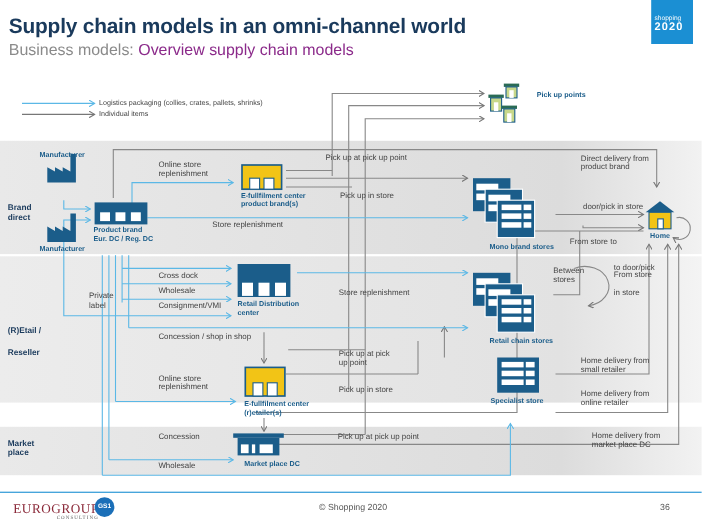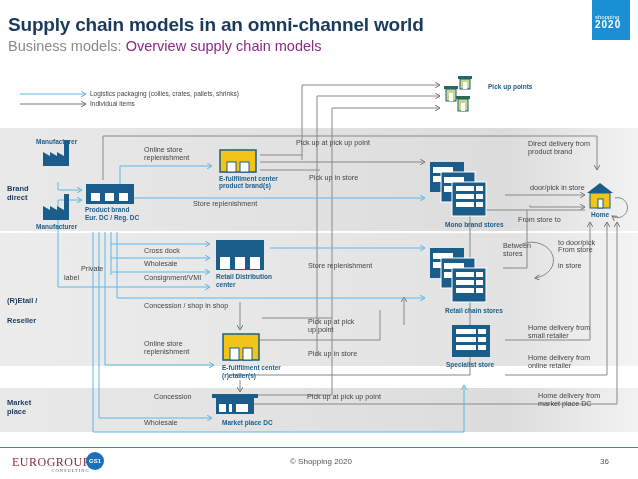--- a/index.html
+++ b/index.html
@@ -253,38 +253,38 @@
 <div class="abs lbl" style="left:173px;top:200px;">Store  replenishment</div>
 <div class="abs lbl" style="left:508px;top:140px;">Direct delivery from</div>
 <div class="abs lbl" style="left:508px;top:148px;">product brand</div>
 <div class="abs lbl" style="left:498px;top:176px;margin-top:40px;">From store to</div>
 <div class="abs lbl" style="left:510px;top:184px;">door/pick in store</div>
 <div class="abs lbl" style="left:618px;top:213px;">C2C</div>
 <div class="abs lbl" style="left:124px;top:247px;">Cross dock</div>
 <div class="abs lbl" style="left:124px;top:260px;">Wholesale</div>
 <div class="abs lbl" style="left:124px;top:274px;">Consignment/VMI</div>
 <div class="abs lbl" style="left:61px;top:265px;">Private</div>
-<div class="abs lbl" style="left:44px;top:274px;">label</div>
+<div class="abs lbl" style="left:61px;top:274px;">label</div>
 <div class="abs lbl" style="left:288px;top:262px;">Store replenishment</div>
 <div class="abs lbl" style="left:483px;top:242px;">Between</div>
 <div class="abs lbl" style="left:483px;top:250px;">stores</div>
 <div class="abs lbl" style="left:538px;top:246px;">From store</div>
 <div class="abs lbl" style="left:538px;top:239px;">to door/pick</div>
 <div class="abs lbl" style="left:538px;top:262px;">in store</div>
 <div class="abs lbl" style="left:124px;top:302px;">Concession / shop in shop</div>
 <div class="abs lbl" style="left:288px;top:318px;">Pick up at pick</div>
 <div class="abs lbl" style="left:288px;top:326px;">up point</div>
 <div class="abs lbl" style="left:124px;top:340px;">Online store</div>
 <div class="abs lbl" style="left:124px;top:348px;">replenishment</div>
 <div class="abs lbl" style="left:288px;top:350px;">Pick up in store</div>
 <div class="abs lbl" style="left:508px;top:324px;">Home delivery from</div>
 <div class="abs lbl" style="left:508px;top:332px;">small retailer</div>
 <div class="abs lbl" style="left:508px;top:354px;">Home delivery from</div>
 <div class="abs lbl" style="left:508px;top:362px;">online retailer</div>
-<div class="abs lbl" style="left:124px;top:393px;margin-left:10px;">Concession</div>
+<div class="abs lbl" style="left:124px;top:393px;">Concession</div>
 <div class="abs lbl" style="left:124px;top:419px;">Wholesale</div>
 <div class="abs lbl" style="left:287px;top:393px;">Pick up at pick up point</div>
 <div class="abs lbl" style="left:518px;top:392px;">Home delivery from</div>
 <div class="abs lbl" style="left:518px;top:400px;">market place DC</div>
 
 <div class="abs footer-line"></div>
 <div class="abs eurogroup"><span>EUROGROUP</span><span class="sub">CONSULTING</span></div>
 <div class="abs gs1">GS1</div>
 <div class="abs copyright">© Shopping 2020</div>
 <div class="abs pagenum">36</div>

